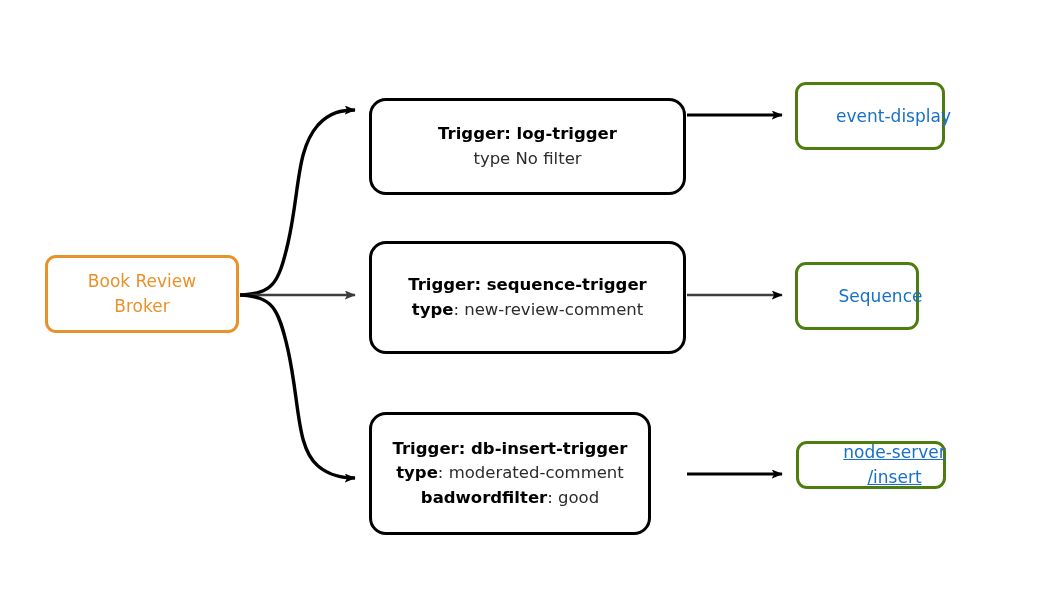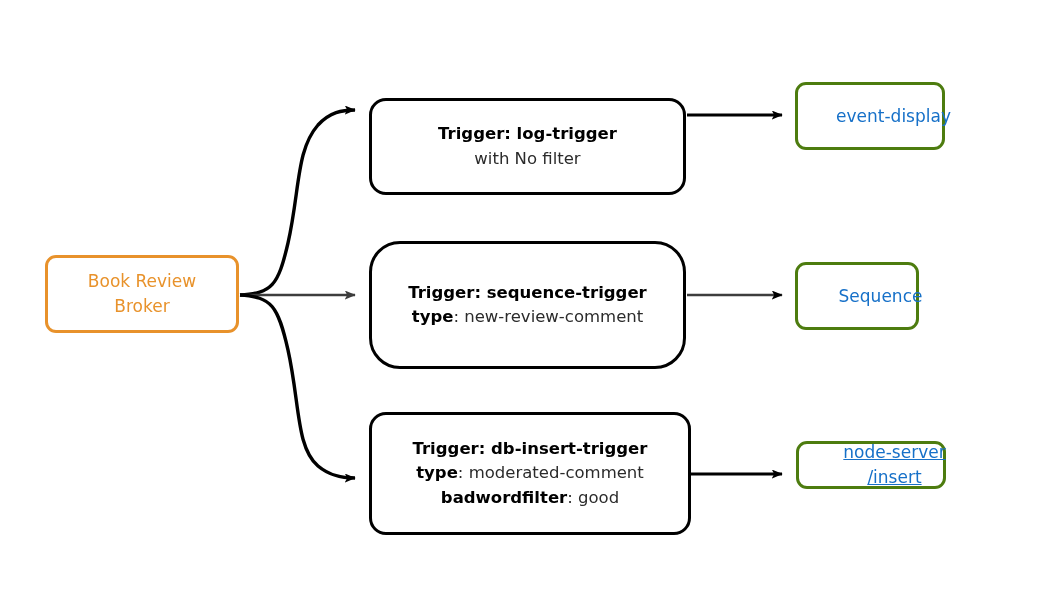--- a/index.html
+++ b/index.html
@@ -92,34 +92,34 @@
   <div class="node broker" style="left:45px; top:255px; width:194px; height:78px;">
     <span class="ln">Book Review</span>
     <span class="ln">Broker</span>
   </div>
 
   <div class="node trigger" style="left:369px; top:61px; width:317px; height:97px;margin-top:37px;">
     <div class="ln">
       <span class="b">Trigger: log-trigger</span><span class="r"></span>
     </div>
     <div class="ln">
-      <span class="b"></span><span class="r">with No filter</span>
+      <span class="b"></span><span class="r">type No filter</span>
     </div>
   </div>
 
-  <div class="node trigger" style="left:369px; top:241px; width:317px; height:128px;border-radius:31px;">
+  <div class="node trigger" style="left:369px; top:241px; width:317px; height:113px;">
     <div class="ln">
       <span class="b">Trigger: sequence-trigger</span><span class="r"></span>
     </div>
     <div class="ln">
       <span class="b">type</span><span class="r">: new-review-comment</span>
     </div>
   </div>
 
-  <div class="node trigger" style="left:369px; top:412px; width:322px; height:123px;">
+  <div class="node trigger" style="left:369px; top:412px; width:282px; height:123px;">
     <div class="ln">
       <span class="b">Trigger: db-insert-trigger</span><span class="r"></span>
     </div>
     <div class="ln">
       <span class="b">type</span><span class="r">: moderated-comment</span>
     </div>
     <div class="ln">
       <span class="b">badwordfilter</span><span class="r">: good</span>
     </div>
   </div>

